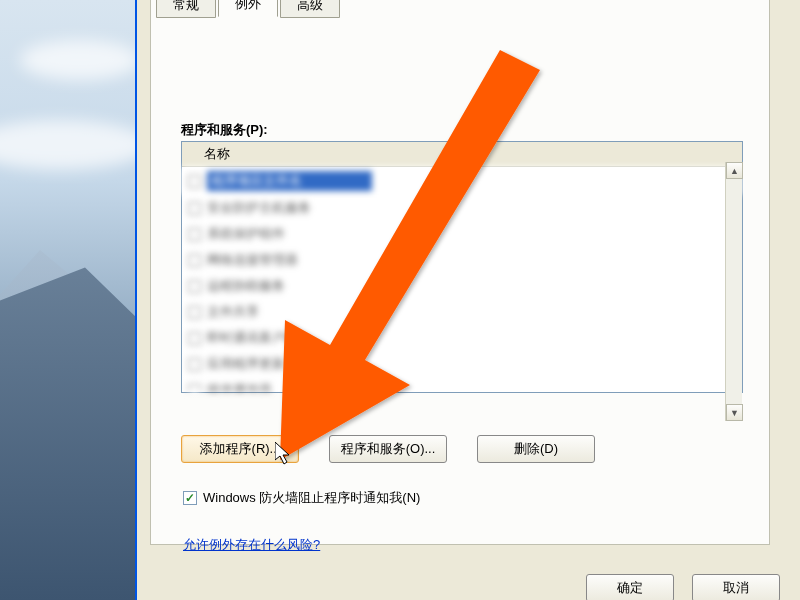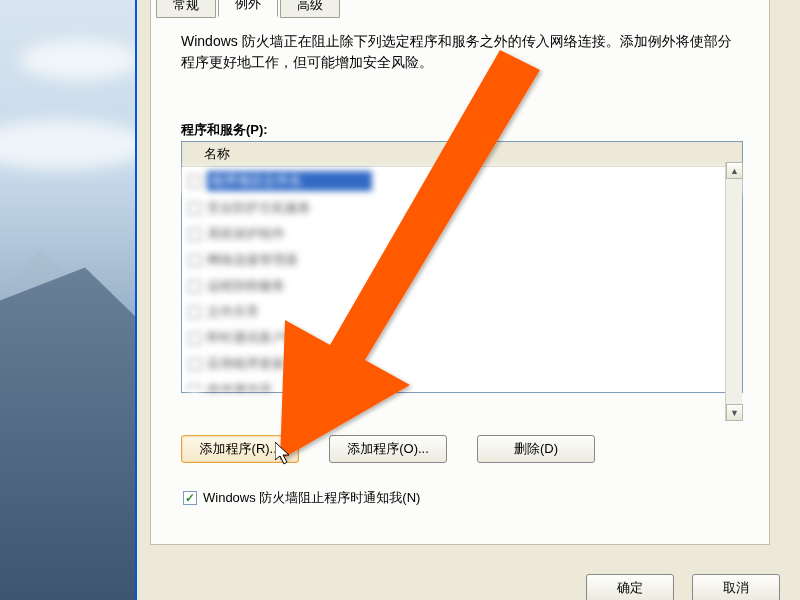--- a/index.html
+++ b/index.html
@@ -276,21 +276,20 @@
 </div>
 
 <div class="dialog">
   <div class="inner-panel">
     <div class="tabs">
       <div class="tab inactive">常规</div>
       <div class="tab active">例外</div>
       <div class="tab inactive">高级</div>
     </div>
 
-    <div class="desc">Windows 防火墙正在阻止除下列选定程序和服务之外的传入网络连接。添加例外将使部分程序更好地工作，但可能增加安全风险。</div>
 
     <div class="list-label">程序和服务(P):</div>
 
     <div class="listbox">
       <div class="list-header">名称</div>
       <div class="list-body">
         <div class="list-row selected">
             <span class="cb"></span>
             <span class="txt">程序项目文件名</span>
           </div>
@@ -332,29 +331,30 @@
           </div>
       </div>
       <div class="scrollbar">
         <div class="scroll-btn up">▲</div>
         <div class="scroll-btn down">▼</div>
       </div>
     </div>
 
     <div class="btn-row">
       <button class="xp-btn hover">添加程序(R)...</button>
-      <button class="xp-btn">添加程序(O)...</button>
+      <button class="xp-btn">程序和服务(O)...</button>
       <button class="xp-btn">删除(D)</button>
     </div>
 
     <div class="cbrow">
       <span class="cbx">✓</span>
       <span>Windows 防火墙阻止程序时通知我(N)</span>
     </div>
 
+    <a class="link">允许例外存在什么风险?</a>
   </div>
 
   <div class="footer">
     <button class="xp-btn">确定</button>
     <button class="xp-btn">取消</button>
   </div>
 </div>
 
 <svg class="arrow-svg" viewBox="0 0 300 420">
   <defs>

